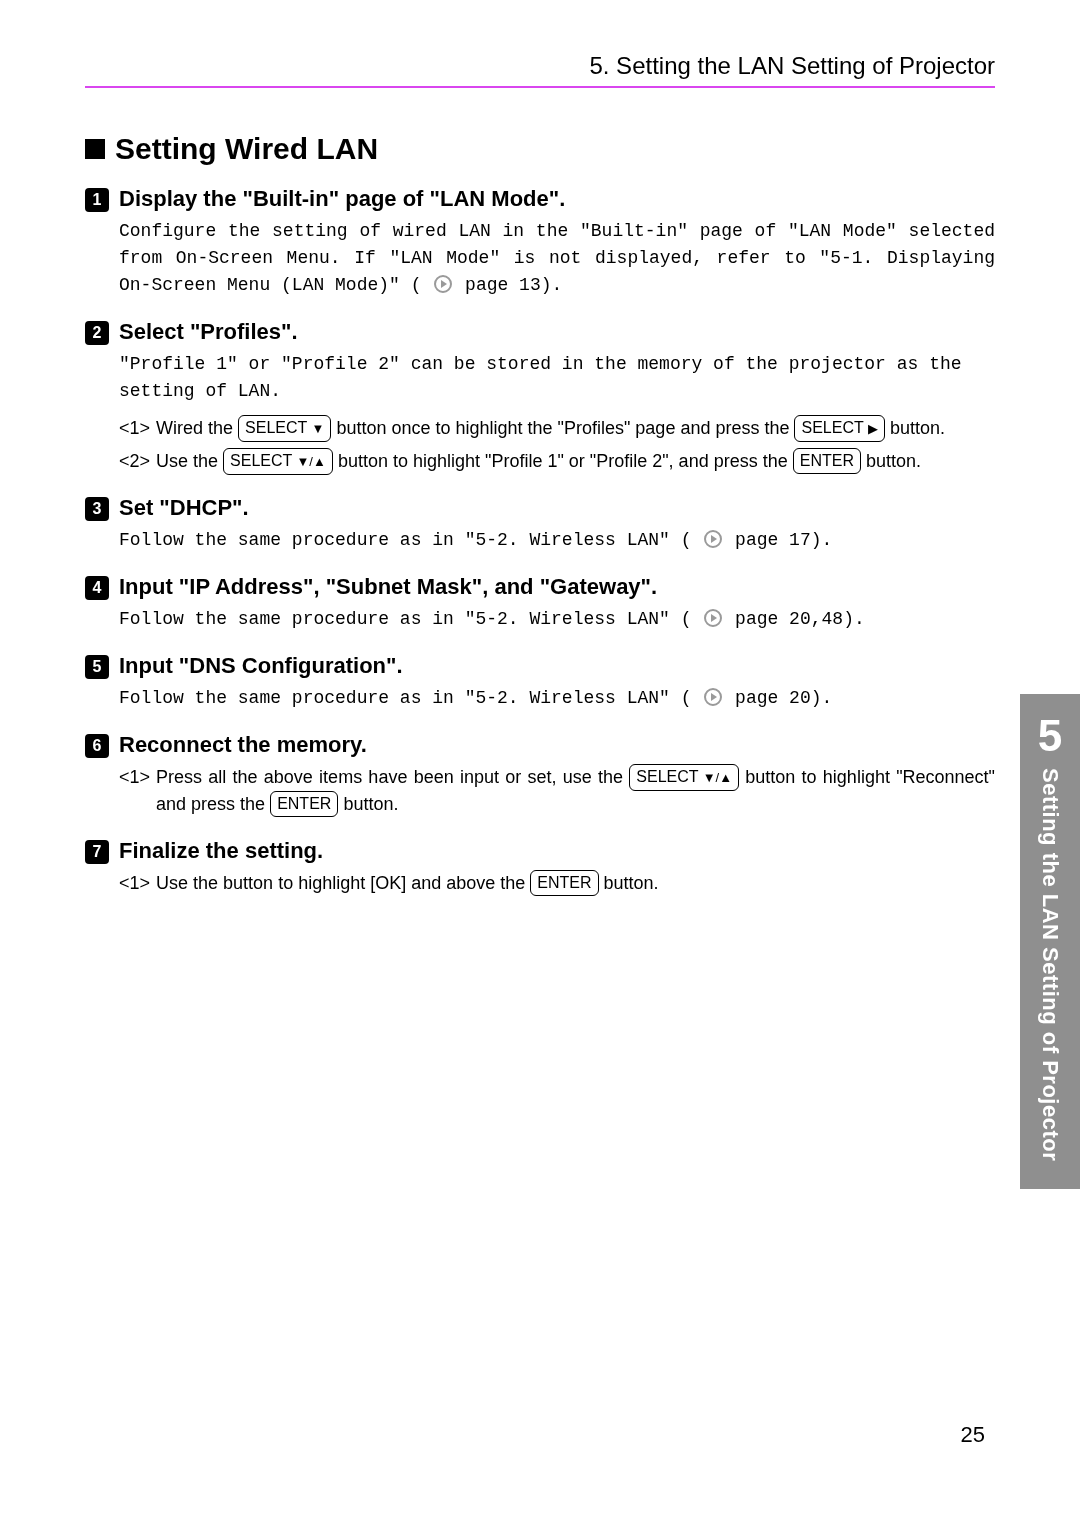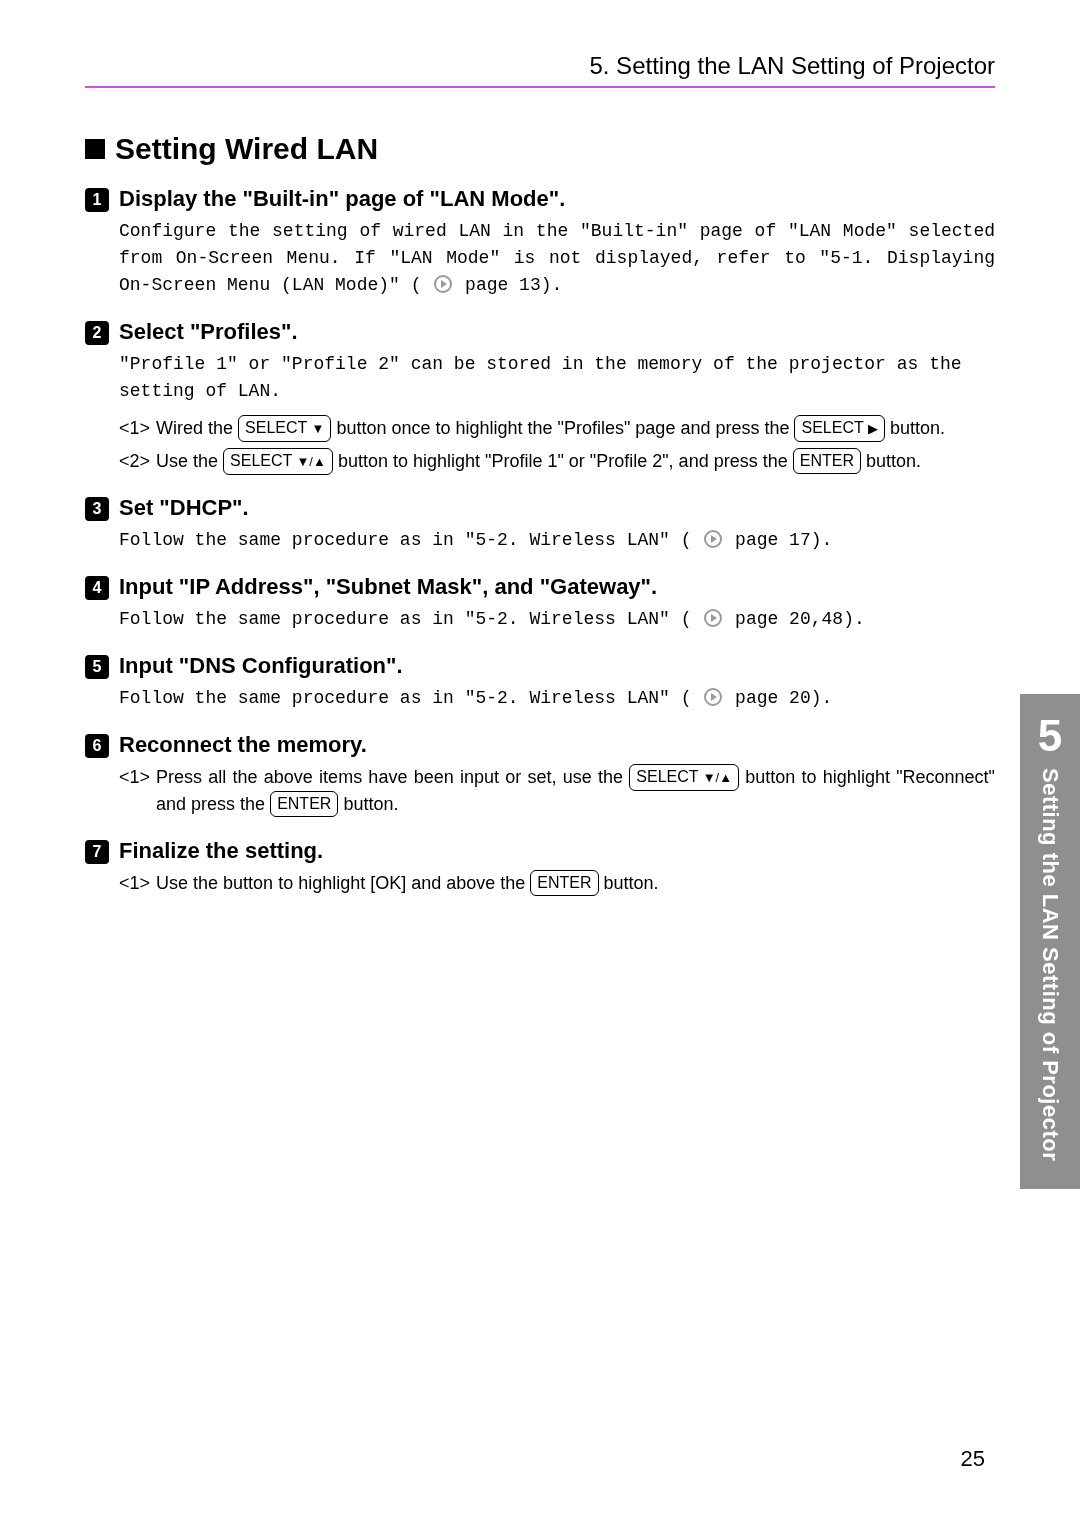--- a/index.html
+++ b/index.html
@@ -124,21 +124,21 @@
   .thumb-tab .vert {
     writing-mode:vertical-rl;
     text-orientation:mixed;
     font-size:22px;
     font-weight:700;
     margin:0 auto;
     letter-spacing:0.5px;
   }
   .page-num {
     position:absolute;
-    bottom:54px;
+    bottom:78px;
     right:95px;
     font-size:22px;
   }
 </style>
 </head>
 <body>
 
 <div class="page">
 
   <div class="running-head">5. Setting the LAN Setting of Projector</div>

